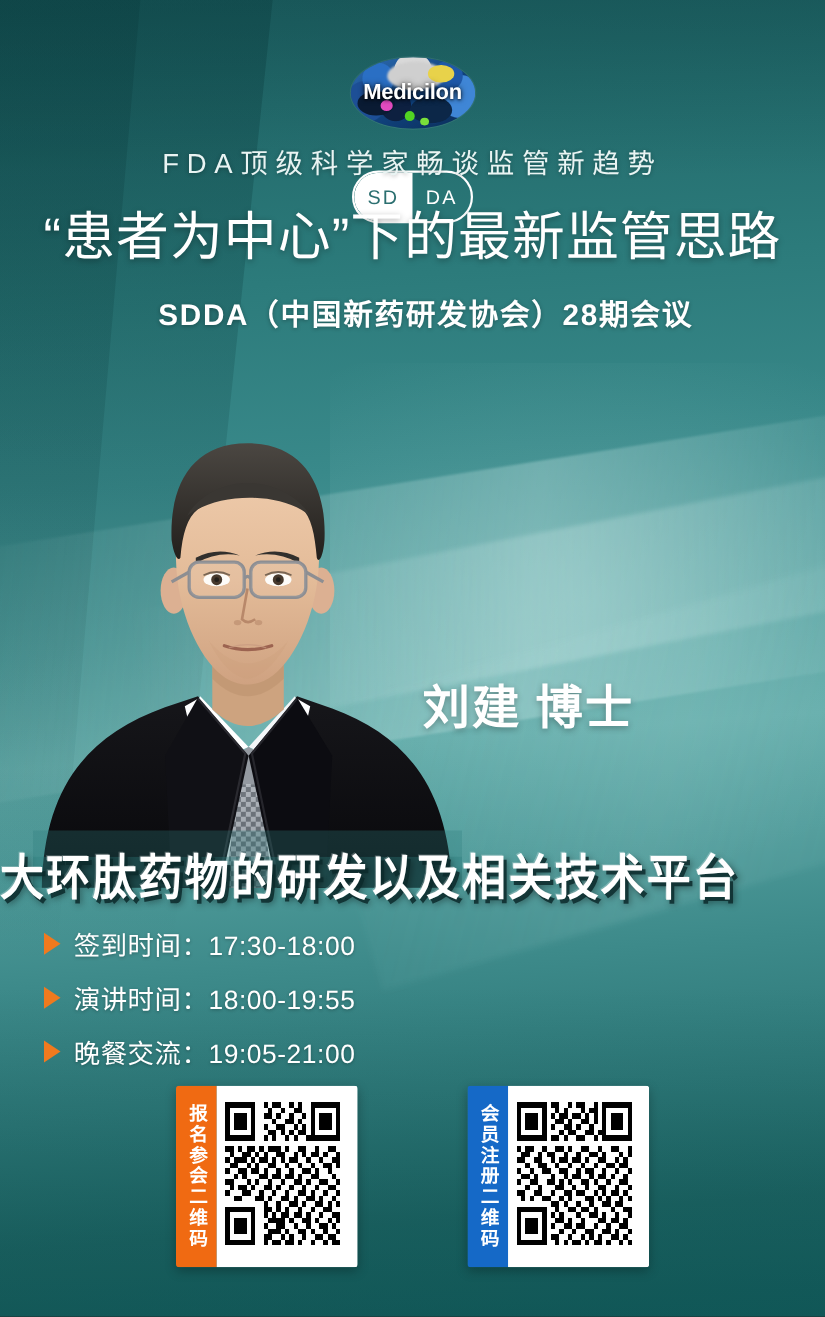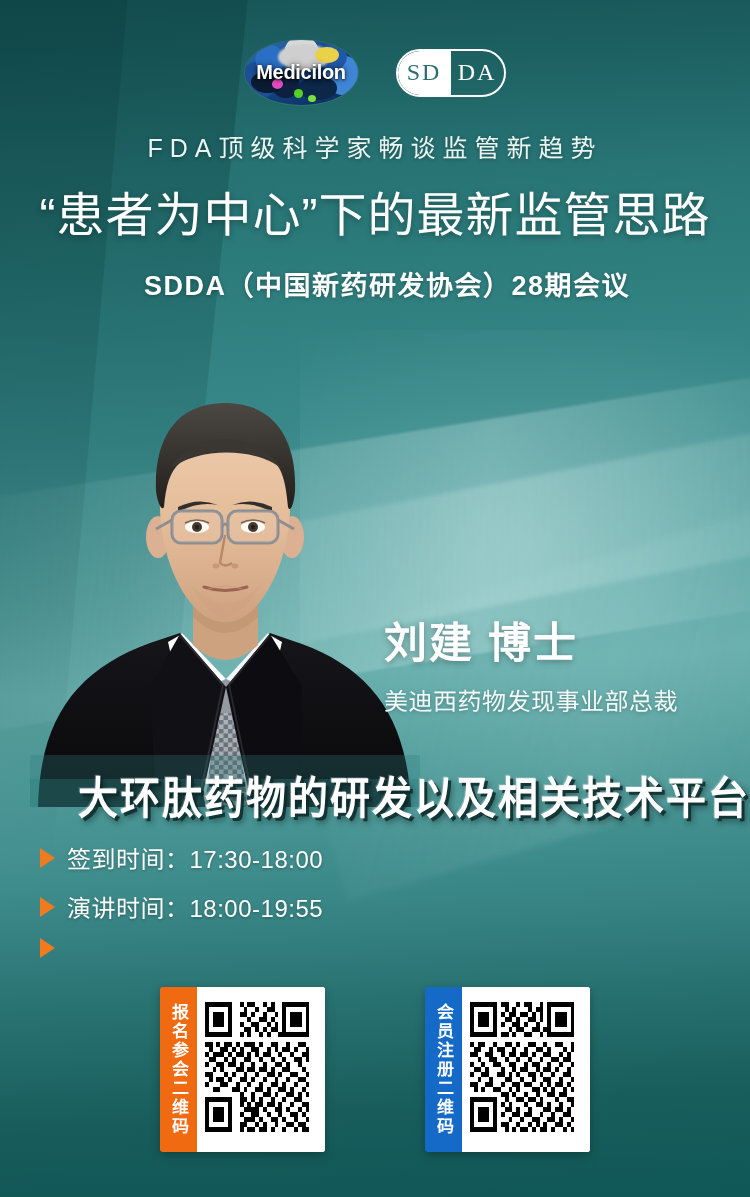--- a/index.html
+++ b/index.html
@@ -70,23 +70,24 @@
     position:absolute;left:0;bottom:0;width:100%;height:300px;
     background:linear-gradient(180deg,rgba(11,70,70,0),rgba(11,70,70,.38));
   }
   .vignette-top{
     position:absolute;left:0;top:0;width:100%;height:160px;
     background:linear-gradient(180deg,rgba(10,62,64,.28),rgba(10,62,64,0));
   }
 
   
   .logo-row{
-    position:absolute;top:40px;left:0;width:100%;
+    position:absolute;top:52px;left:0;width:100%;
     display:flex;justify-content:center;align-items:center;gap:38px;
     z-index:6;
+    flex-direction:column;
   }
   .medicilon-logo{
     position:relative;width:113px;height:65px;border-radius:50%;
     overflow:hidden;
     background:
       radial-gradient(circle at 22% 30%,#2a6fc4 0 14%,rgba(42,111,196,0) 15%),
       radial-gradient(circle at 78% 26%,#1f58a8 0 13%,rgba(31,88,168,0) 14%),
       radial-gradient(circle at 50% 20%,#d9d9d9 0 22%,rgba(217,217,217,0) 23%),
       radial-gradient(circle at 36% 68%,#0d2040 0 16%,rgba(13,32,64,0) 17%),
       radial-gradient(circle at 66% 72%,#123a77 0 15%,rgba(18,58,119,0) 16%),
@@ -110,21 +111,21 @@
     text-shadow:0 1px 3px rgba(0,0,0,.85),0 0 6px rgba(0,0,0,.6);
   }
 
   .sdda-logo{
     position:relative;width:110px;height:48px;border-radius:24px;
     border:2px solid #ffffff;
     display:flex;align-items:stretch;overflow:hidden;
   }
   .sdda-logo .half{
     flex:1;display:flex;align-items:center;justify-content:center;
-    font-size:24px;font-weight:400;letter-spacing:2px;font-family:Liberation Serif, serif;
+    font-size:18px;font-weight:400;letter-spacing:2px;
   }
   .sdda-logo .half.left{background:#ffffff;color:#2b6f70;border-radius:22px 0 0 22px;}
   .sdda-logo .half.right{background:transparent;color:#ffffff;}
 
   
   .title-block{position:absolute;top:128px;left:0;width:100%;text-align:center;z-index:6;}
   .kicker{
     font-size:25px;color:#e9f4f3;letter-spacing:7px;font-weight:400;
     text-shadow:0 1px 4px rgba(0,0,0,.30);
   }
@@ -141,34 +142,34 @@
     padding-left:24px;
   }
 
   
   .portrait{
     position:absolute;left:30px;bottom:390px;width:390px;height:420px;z-index:4;
   }
   .portrait svg{display:block;width:100%;height:100%;}
 
   
-  .speaker-block{position:absolute;right:36px;top:608px;text-align:left;z-index:6;width:330px;}
+  .speaker-block{position:absolute;right:36px;top:608px;text-align:left;z-index:6;width:330px;font-family:Liberation Serif, serif;}
   .speaker-name{
     font-size:43px;font-weight:700;color:#ffffff;letter-spacing:2px;
     text-shadow:0 2px 6px rgba(0,0,0,.30);
   }
   .speaker-role{
     margin-top:12px;
     font-size:24px;font-weight:500;color:#f2fbfa;letter-spacing:.5px;
     text-shadow:0 1px 4px rgba(0,0,0,.28);
   }
 
   
   .topic{
-    position:absolute;left:0;top:766px;width:100%;text-align:right;z-index:7;padding-left:45px;
+    position:absolute;left:0;top:766px;width:100%;text-align:left;z-index:7;
   }
   .topic-text{
     display:inline-block;
     font-size:40px;font-weight:700;color:#ffffff;letter-spacing:2px;
     font-family:"DejaVu Sans","Liberation Sans",sans-serif;
     text-shadow:
       3px 3px 0 rgba(12,42,44,.85),
       4px 4px 6px rgba(0,0,0,.45),
       -1px -1px 0 rgba(255,255,255,.25);
     transform:scaleY(1.12);
@@ -358,39 +359,39 @@
         <path d="M160 196 Q195 236 232 196 Q214 228 195 230 Q176 228 160 196 Z" fill="#c99a78" opacity=".22"></path>
 
         <rect x="0" y="368" width="390" height="52" fill="#2f7e7e" opacity=".30"></rect>
         <rect x="0" y="392" width="390" height="28" fill="#2f7e7e" opacity=".35"></rect>
       </g>
     </svg>
   </div>
 
   <div class="speaker-block">
     <div class="speaker-name">刘建  博士</div>
-    <div class="speaker-role">美迪西药物发现事业部总裁</div>
   </div>
 
   <div class="topic">
     <span class="topic-text">大环肽药物的研发以及相关技术平台</span>
   </div>
 
   <div class="info-row">
     <div class="schedule">
       <div class="sched-item">
         <span class="tri"></span>
         <span class="sched-text">签到时间：17:30-18:00</span>
       </div>
       <div class="sched-item">
         <span class="tri"></span>
         <span class="sched-text">演讲时间：18:00-19:55</span>
       </div>
       <div class="sched-item">
         <span class="tri"></span>
+        <span class="sched-text">晚餐交流：19:05-21:00</span>
       </div>
     </div>
   </div>
 
   <div class="qr-row">
 
     <div class="qr-card">
       <div class="qr-tab orange">报名参会二维码</div>
       <div class="qr-img">
         <svg width="128" height="165" viewBox="0 0 33 33" xmlns="http://www.w3.org/2000/svg" shape-rendering="crispEdges" preserveAspectRatio="none">

